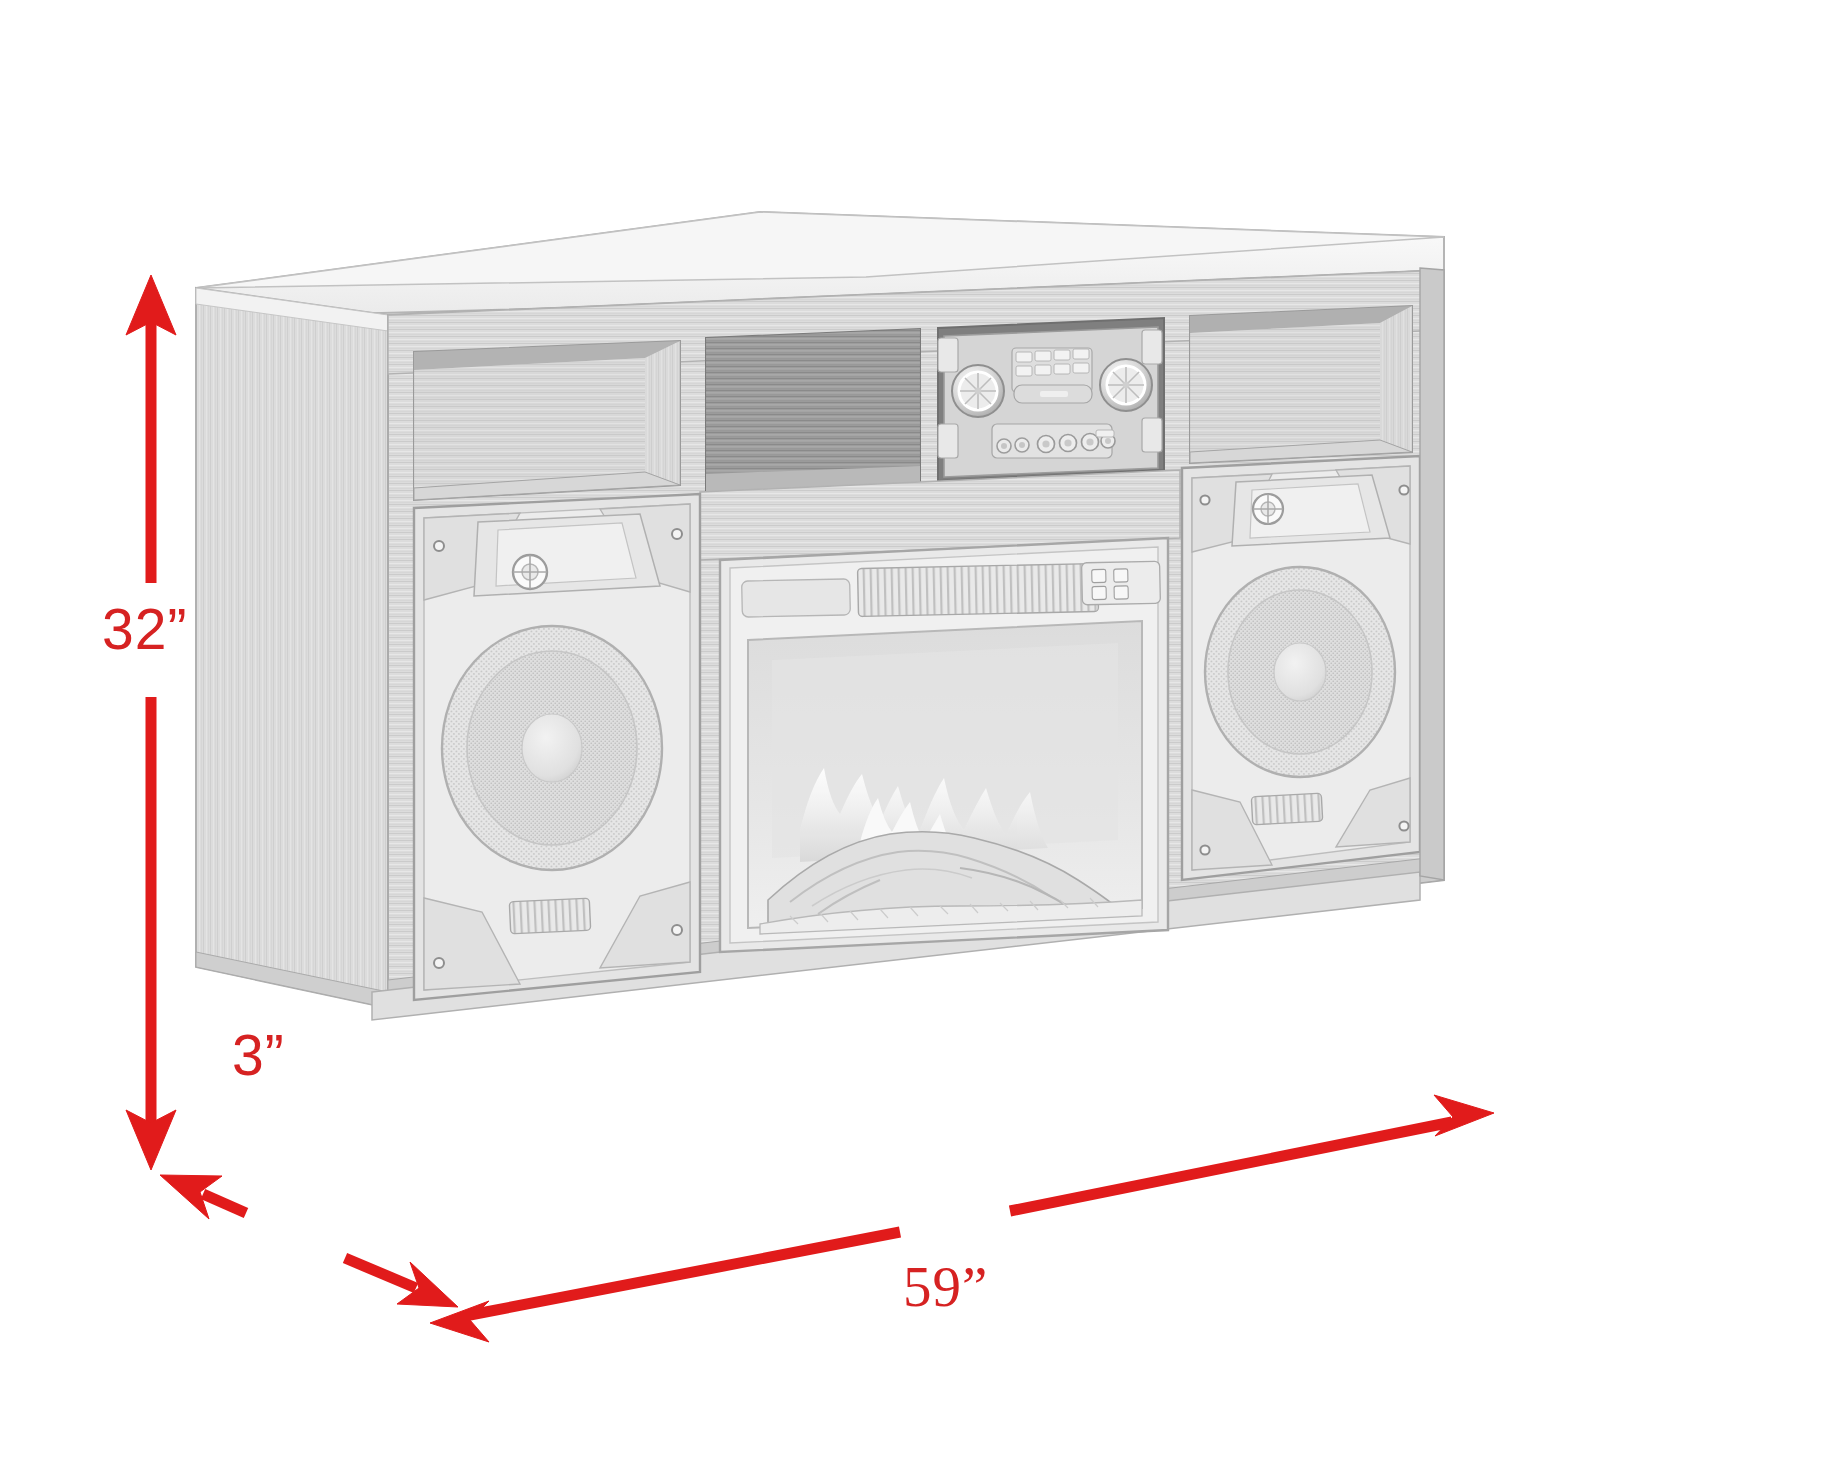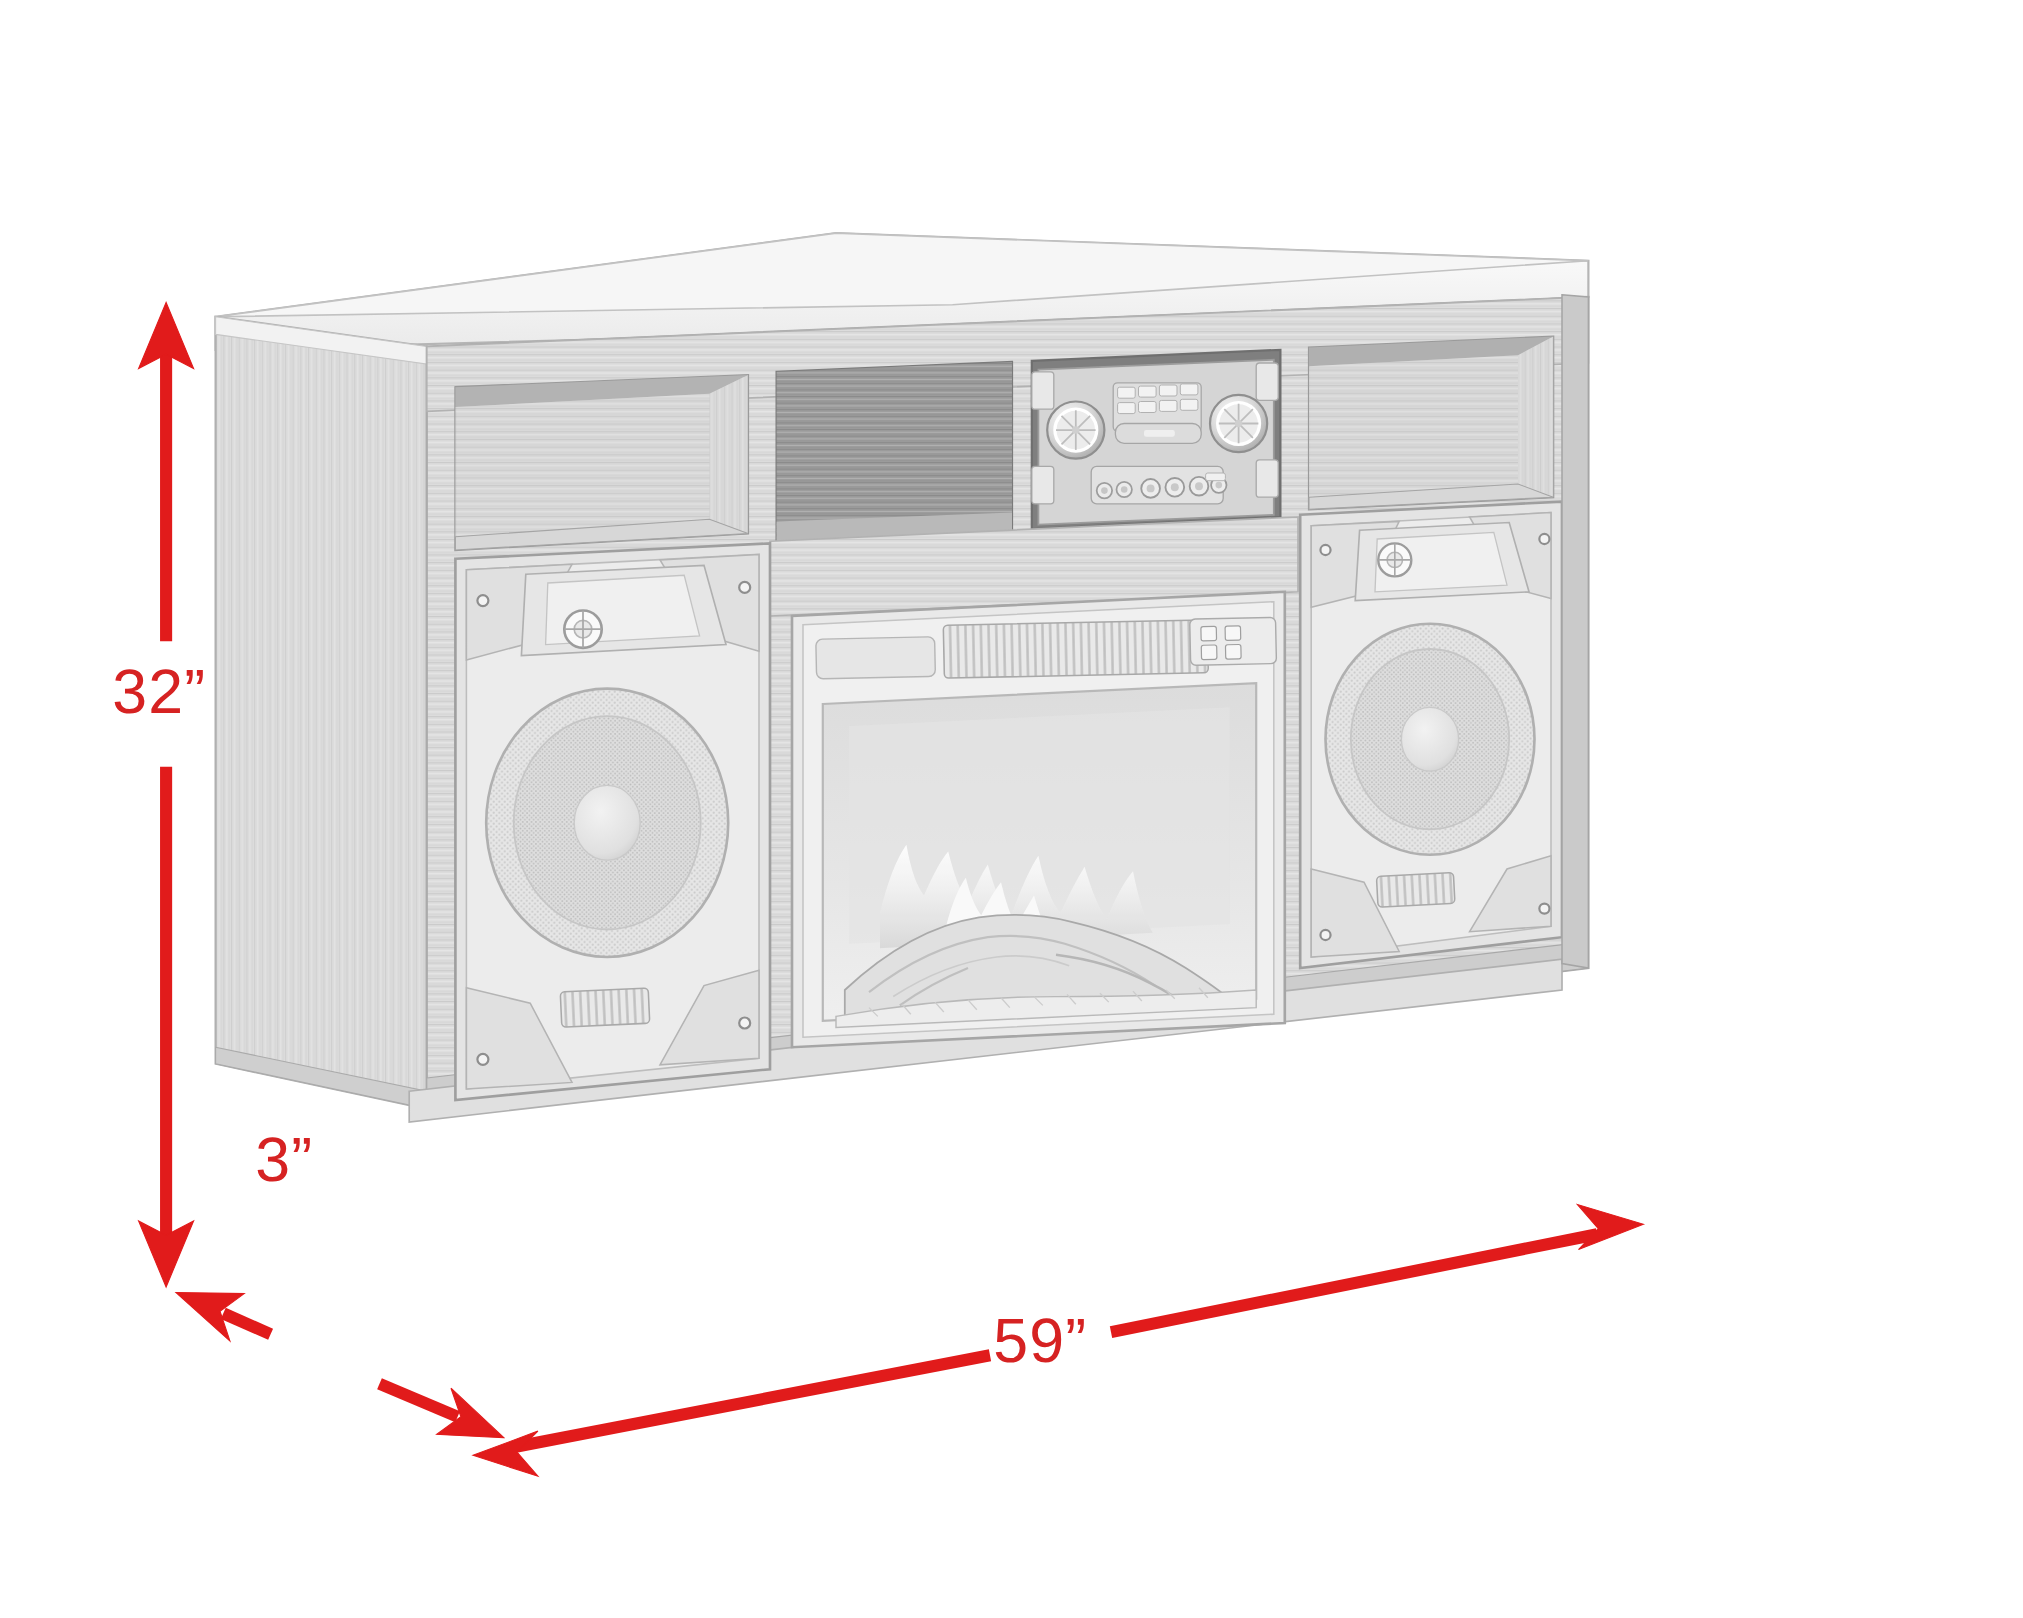--- a/index.html
+++ b/index.html
@@ -362,15 +362,15 @@
         <line x1="1010" y1="1211" x2="1452" y2="1122" stroke-width="11"></line>
         <polygon points="1494,1113 1435,1136 1453,1117 1434,1095"></polygon>
       </g>
     </g>
   </svg>
 
   <div class="dim-label nosel" style="left:102px; top:596px;">32”</div>
 
   <div class="dim-label nosel" style="left:232px; top:1022px;">3”</div>
 
-  <div class="dim-label nosel" style="left:903px; top:1186px;">59”</div>
+  <div class="dim-label nosel" style="left:903px; top:1254px;font-family:Liberation Serif, serif;">59”</div>
 
 </div>
 
 </body></html>

